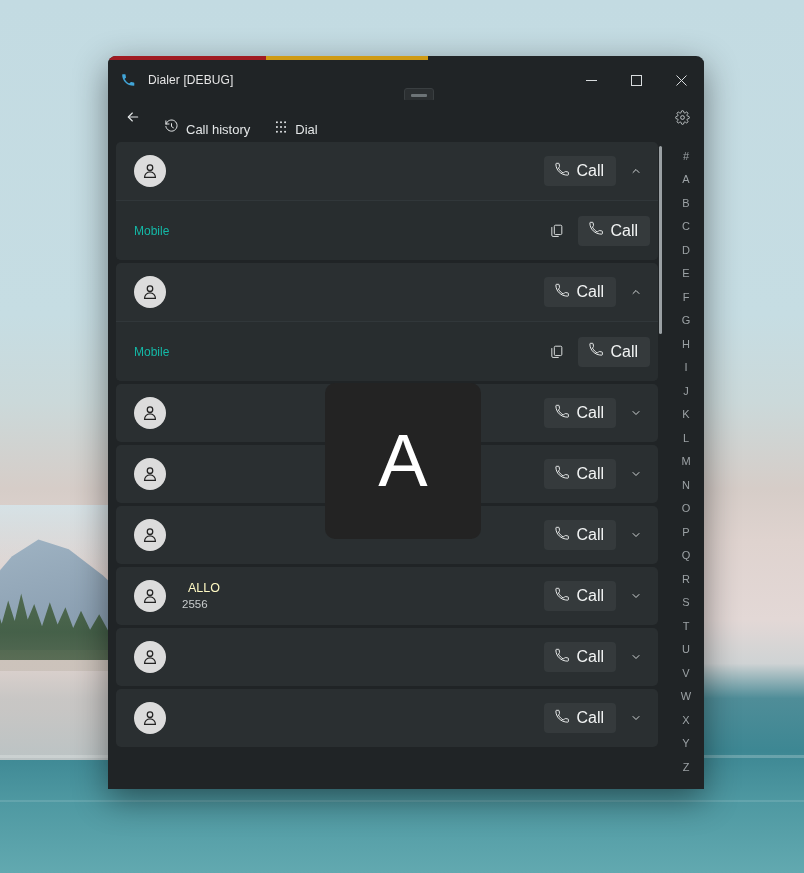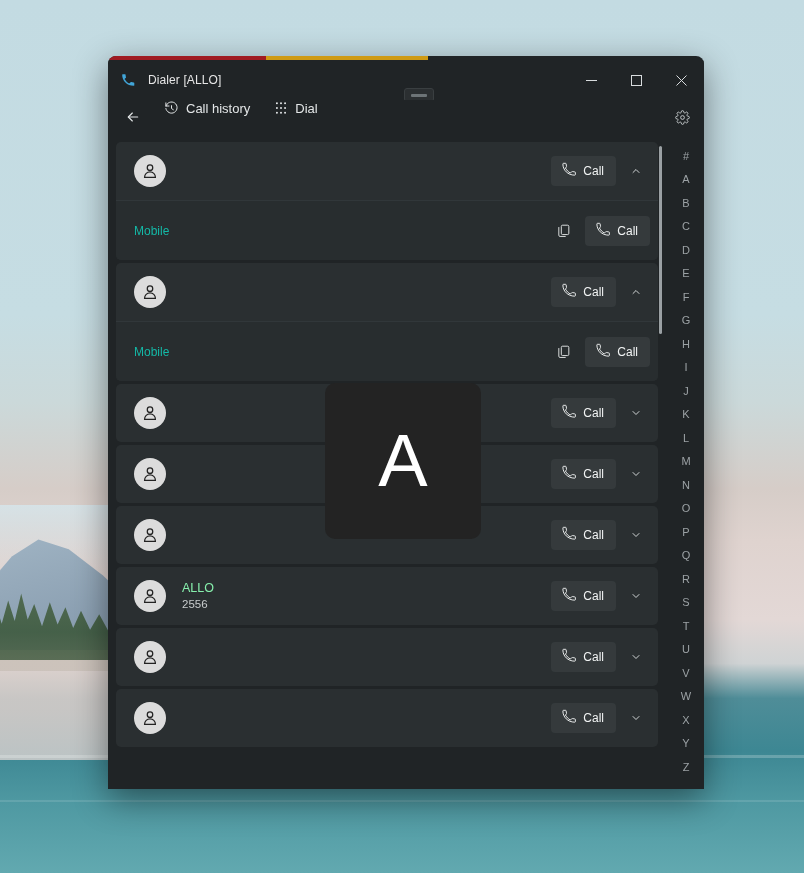--- a/index.html
+++ b/index.html
@@ -100,21 +100,21 @@
   
   #navbar {
     height: 38px; flex: 0 0 auto; display: flex; align-items: center;
     background: #202426; padding-left: 8px; position: relative;
   }
   #back-btn {
     width: 34px; height: 32px; display: flex; align-items: center; justify-content: center;
     color: #e3e6e7; border-radius: 4px;
   }
   .navtab {
-    position: relative; display: flex; align-items: flex-start; gap: 7px;
+    position: relative; display: flex; align-items: flex-end; gap: 7px;
     height: 36px; padding: 0 10px; margin-left: 4px;
     color: #e3e6e7; font-size: 13px; border-radius: 4px;
   }
   .navtab .tab-underline {
     position: absolute; left: 50%; transform: translateX(-50%);
     bottom: -2px; width: 30px; height: 2.5px; border-radius: 2px;
     background: #4cc2c4; display: none;
   }
   .navtab.active .tab-underline { display: block; }
   #settings-btn {
@@ -138,28 +138,28 @@
   .contact-card.expanded { background: #2a2f31; }
   .contact-main {
     display: flex; align-items: center; height: 58px; padding: 0 8px 0 18px;
   }
   .avatar {
     width: 32px; height: 32px; border-radius: 50%; background: #dcdcdc;
     flex: 0 0 auto; display: flex; align-items: center; justify-content: center;
     color: #222; margin-right: 16px;
   }
   .names { flex: 1 1 auto; min-width: 0; display: flex; flex-direction: column; gap: 1px; }
-  .cname { font-size: 12.5px; color: #86efac; line-height: 15px; }
+  .cname { font-size: 12.5px; color: #fef9c3; line-height: 15px; margin-left: 6px; }
   .cnum  { font-size: 11.5px; color: #c8cccd; line-height: 14px; }
 
   .call-btn {
     display: flex; align-items: center; gap: 7px;
     background: #353a3c; border: none; border-radius: 4px;
     height: 30px; padding: 0 12px 0 10px;
-    color: #f2f4f4; font-size: 12px; font-family: "Liberation Sans", sans-serif;
+    color: #f2f4f4; font-size: 16px; font-family: "Liberation Sans", sans-serif;
   }
   .chev {
     width: 28px; height: 30px; margin-left: 6px;
     display: flex; align-items: center; justify-content: center; color: #cfd3d4;
     border-radius: 4px;
   }
 
   .sub-row {
     display: flex; align-items: center; height: 60px;
     padding: 0 8px 0 18px; border-top: 1px solid #31373a;
@@ -219,21 +219,21 @@
         <div class="seg" style="width: 158px; background: rgb(160, 27, 34);"></div>
         <div class="seg" style="width: 162px; background: rgb(207, 154, 20);"></div>
       </div>
 
     <div id="titlebar">
       <div id="app-icon">
         <svg width="14" height="14" viewBox="0 0 24 24" fill="currentColor">
           <path d="M6.6 10.8c1.6 3.2 4.2 5.8 7.4 7.4l2.5-2.5c.3-.3.8-.4 1.2-.3 1.3.4 2.7.7 4.1.7.6 0 1 .4 1 1V21c0 .6-.4 1-1 1C10.4 22 2 13.6 2 3c0-.6.4-1 1-1h3.9c.6 0 1 .4 1 1 0 1.4.2 2.8.7 4.1.1.4 0 .9-.3 1.2l-2.7 2.5z"></path>
         </svg>
       </div>
-      <div id="app-title">Dialer [ALLO]</div>
+      <div id="app-title">Dialer [DEBUG]</div>
 
       <div id="drag-badge">
         <i></i>
       </div>
 
       <div id="win-controls">
         <div class="wc">
           <svg width="11" height="11" viewBox="0 0 11 11">
               <rect x="0" y="5" width="11" height="1" fill="currentColor"></rect>
             </svg>

